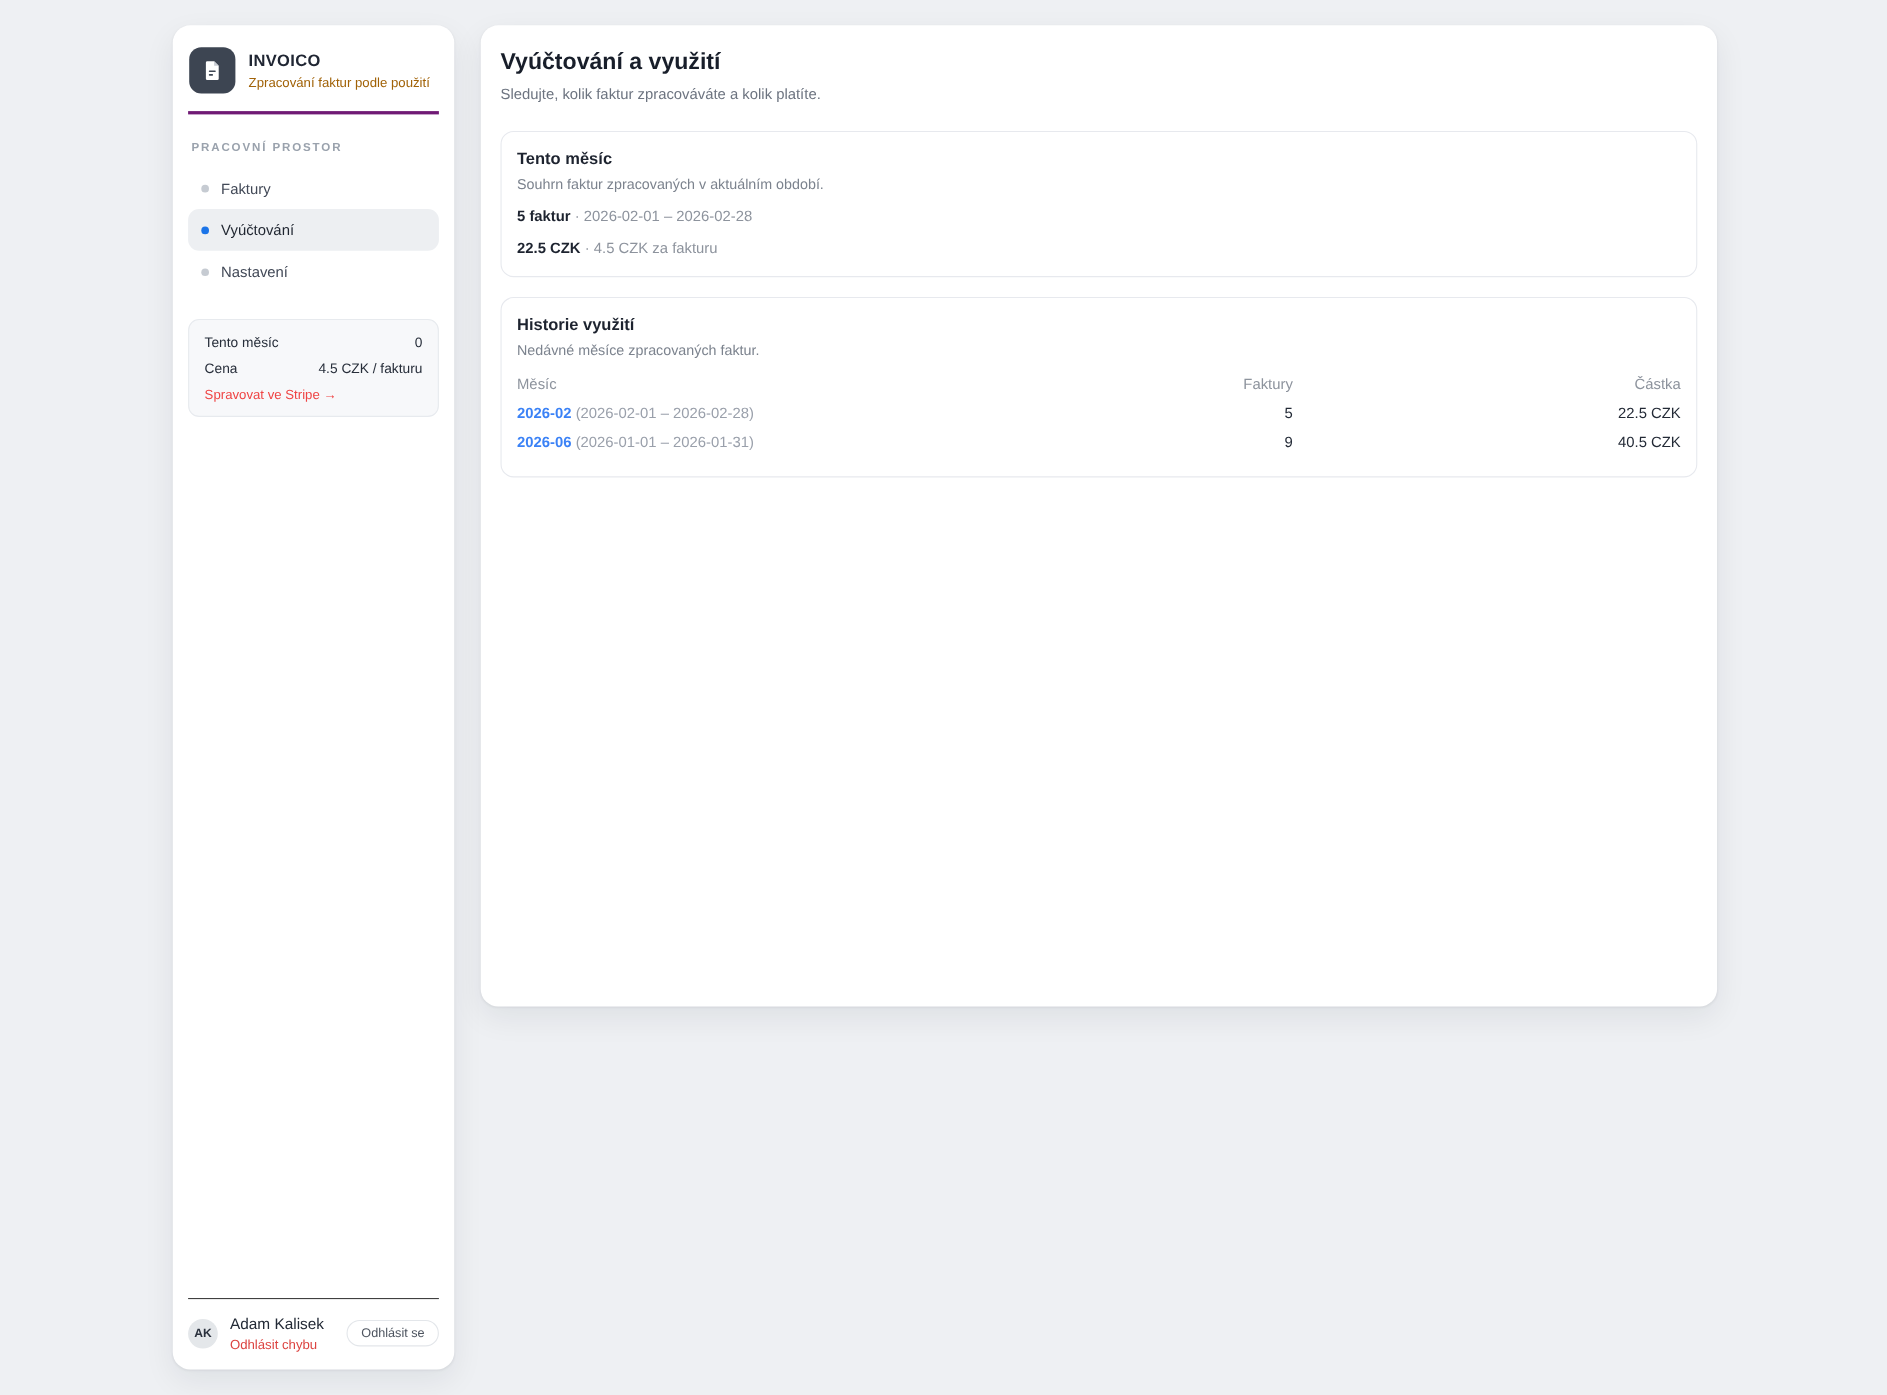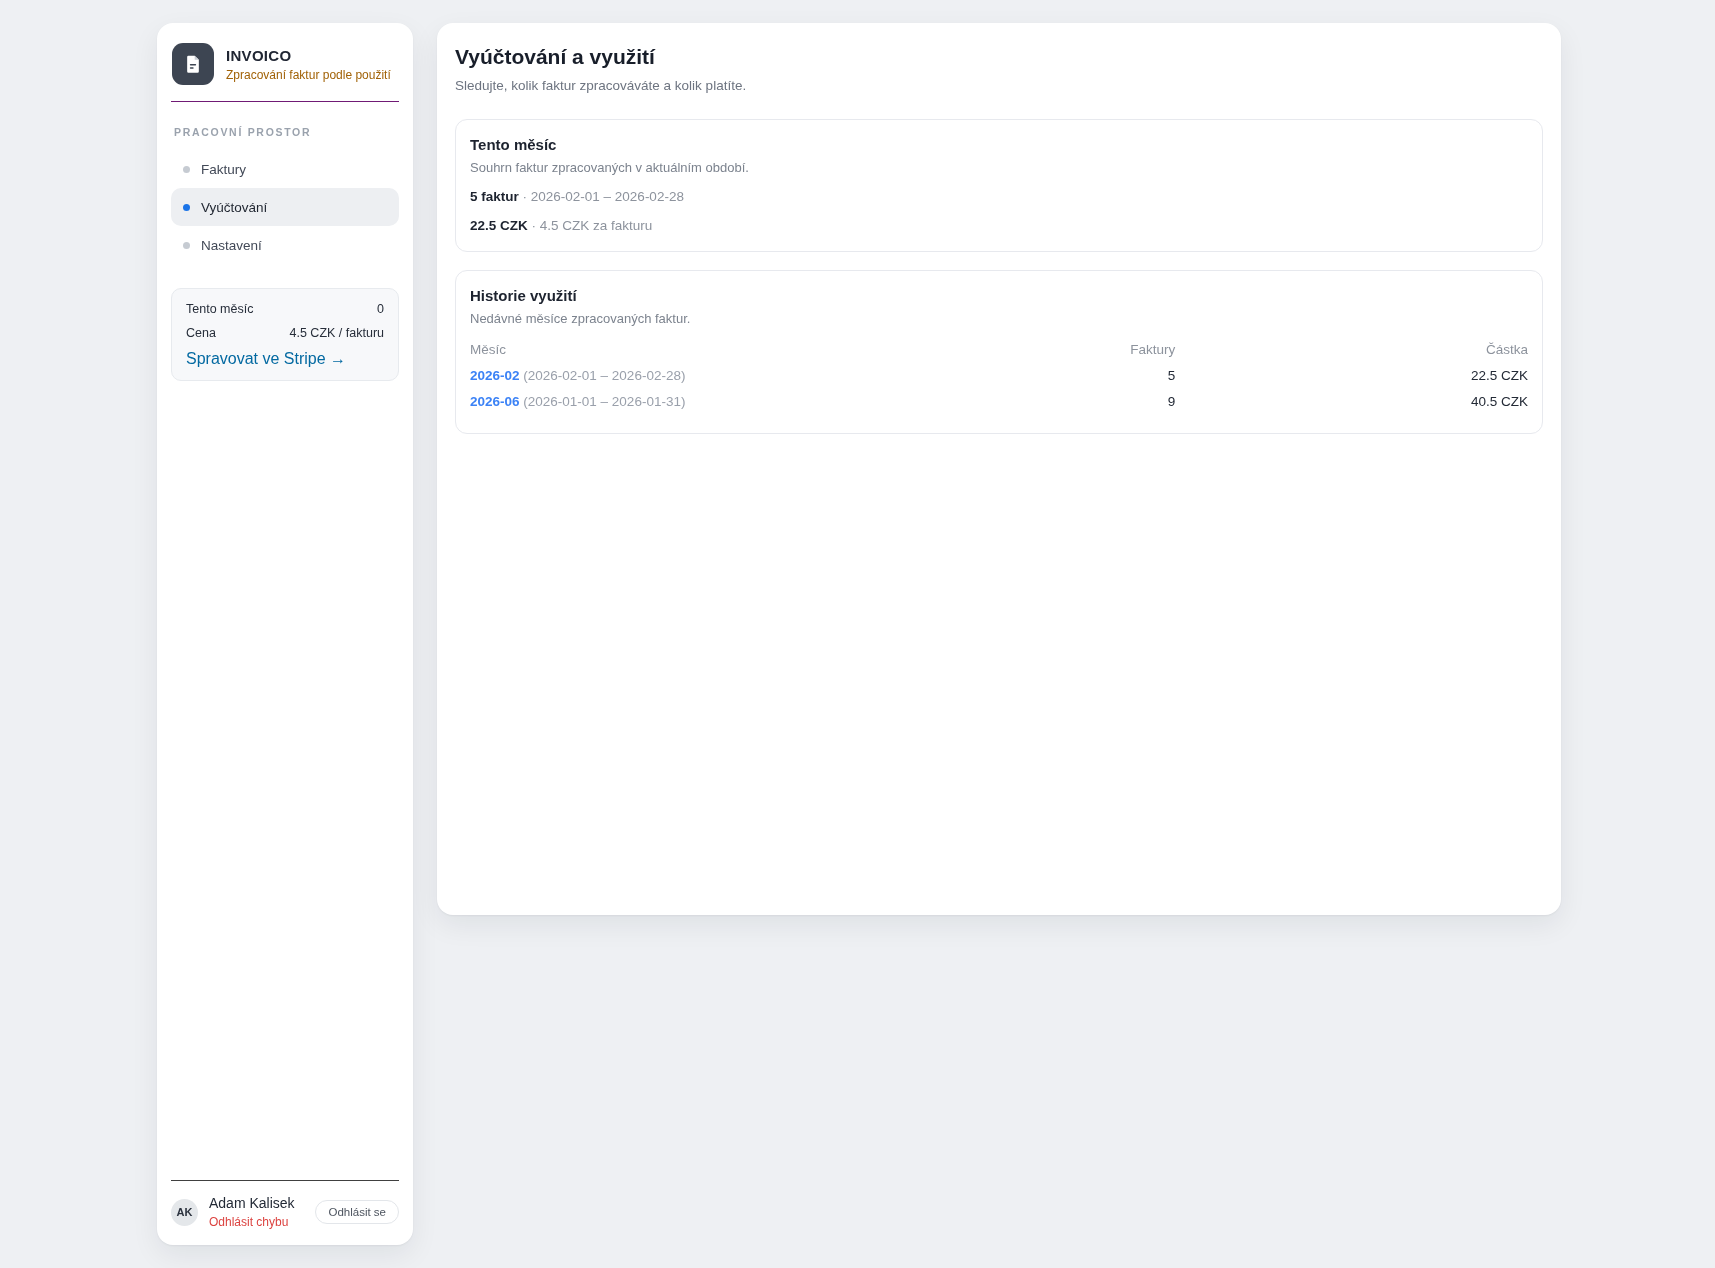--- a/index.html
+++ b/index.html
@@ -18,21 +18,21 @@
     box-shadow:0 1px 2px rgba(16,24,40,.05), 0 10px 28px rgba(16,24,40,.07);
   }
 
   
   .sidebar {
     width:256px; flex-shrink:0;
     display:flex; flex-direction:column;
     padding:14px 14px 16px 14px;
     height:1222px;
   }
-  .brand { display:flex; align-items:center; gap:12px; padding:6px 0 16px 1px; border-bottom:1px solid #701a75; }
+  .brand { display:flex; align-items:center; gap:12px; padding:6px 0 16px 1px; border-bottom:3px solid #701a75; }
   .brand-icon {
     width:42px; height:42px; border-radius:11px; background:#3d4552;
     display:flex; align-items:center; justify-content:center; flex-shrink:0;
   }
   .brand-title { font-size:15px; font-weight:700; color:#202633; letter-spacing:.3px; }
   .brand-sub { font-size:12px; color:#a16207; margin-top:4px; }
 
   .section-label { margin:24px 0 12px 3px; font-size:10.5px; font-weight:600; letter-spacing:1.7px; color:#9aa2ad; }
 
   .nav { display:flex; flex-direction:column; gap:0; }
@@ -44,21 +44,21 @@
   .nav-item.active { background:#edeff2; color:#1f2530; }
   .nav-dot { width:7px; height:7px; border-radius:50%; background:#c6cbd2; flex-shrink:0; }
   .nav-item.active .nav-dot { background:#1b74e8; }
 
   .usage-box {
     margin-top:24px;
     background:#f7f8fa; border:1px solid #e7eaee; border-radius:10px;
     padding:13px 14px 12px 14px; font-size:12.5px;
   }
   .usage-row { display:flex; justify-content:space-between; margin-bottom:10px; color:#272e3a; }
-  .stripe-link { color:#0369a1; font-size:16px; text-decoration:none; cursor:pointer; display:inline-block; }
+  .stripe-link { color:#ef4444; font-size:12px; text-decoration:none; cursor:pointer; display:inline-block; }
 
   .flex-spacer { flex:1; }
 
   .user-area { border-top:1px solid #404040; padding-top:14px; display:flex; align-items:center; gap:11px; }
   .avatar {
     width:27px; height:27px; border-radius:50%; background:#e4e7ea; color:#2a313d;
     font-size:11px; font-weight:700; display:flex; align-items:center; justify-content:center; flex-shrink:0;
   }
   .user-name { font-size:14px; color:#232a36; }
   .report-link { font-size:12px; color:#dc4340; margin-top:4px; cursor:pointer; }

